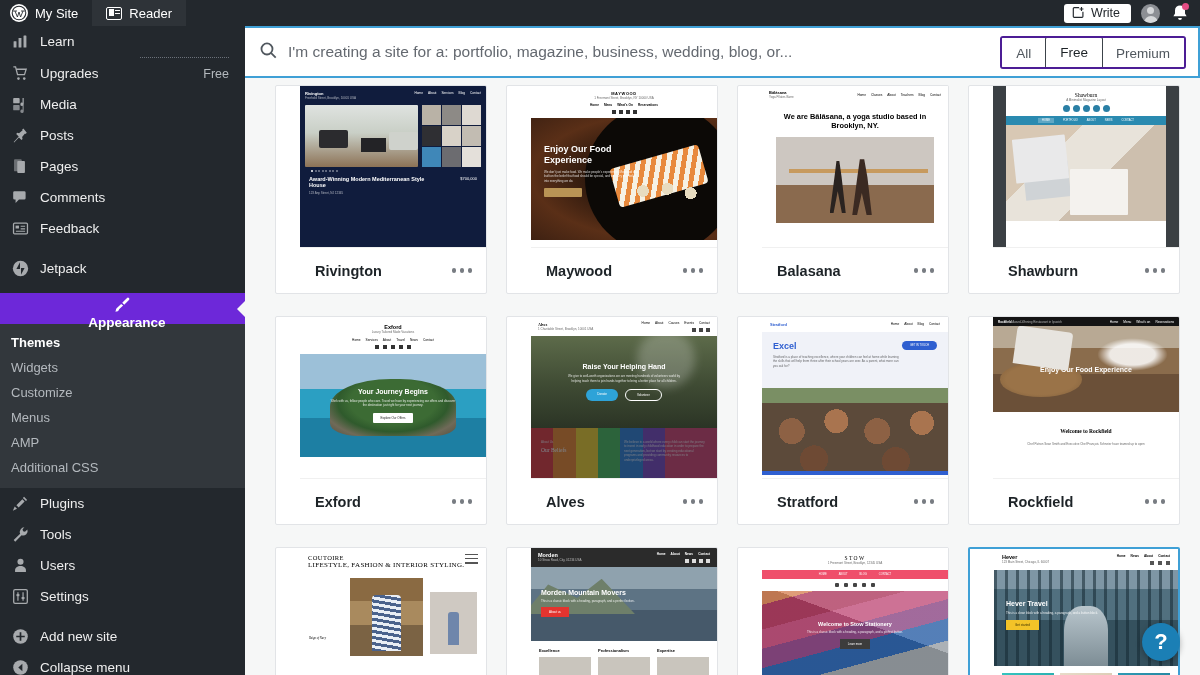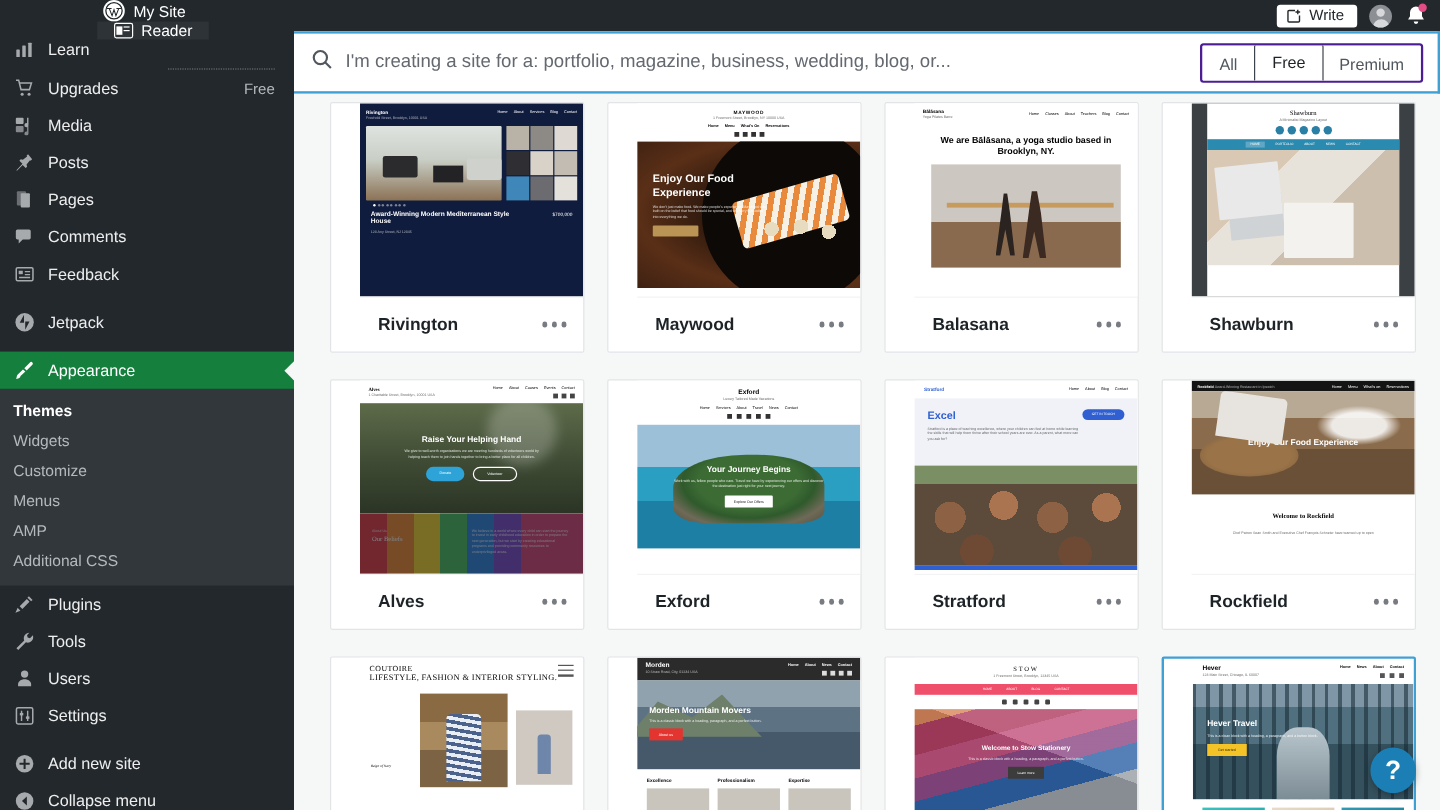--- a/index.html
+++ b/index.html
@@ -17,21 +17,20 @@
     background: #23282d;
     flex: 0 0 245px;
     position: relative;
     overflow: hidden;
     color: #b4b9be;
   }
   .masterbar {
     height: 26px; background: #23282d;
     display: flex; align-items: center;
     padding-left: 10px;
-    flex-direction: column;
   }
   .mb-item {
     display: flex; align-items: center; gap: 7px;
     font-size: 13px; color: #fff; height: 26px;
     padding: 0 14px 0 0;
   }
   .mb-item.reader { background: #2e3338; padding: 0 14px; height: 26px; }
   .wp-logo {
     width: 18px; height: 18px; border-radius: 50%;
     background: #fff; color: #23282d;
@@ -55,21 +54,21 @@
   .menu { padding-top: 0; }
   .menu-item {
     display: flex; align-items: center;
     height: 31px; padding-left: 9px;
     font-size: 13.5px; color: #eee;
     position: relative; cursor: pointer;
   }
   .menu-item .mi-label { flex: 1; }
   .menu-item .mi-badge { font-size: 12.5px; color: #b4b9be; padding-right: 16px; }
   .menu-item.active {
-    background: #15803d; color: #fff; font-weight: normal;
+    background: #6d28d9; color: #fff; font-weight: bold; flex-direction: column;
   }
   .menu-item.active .ico { color: #fff; }
   .menu-item.active::after {
     content: ''; position: absolute; right: -1px; top: 50%;
     transform: translateY(-50%);
     border-style: solid; border-width: 9px 9px 9px 0;
     border-color: transparent #f6f7f7 transparent transparent;
   }
   .ico {
     width: 22px; height: 20px; margin-right: 9px;
@@ -93,21 +92,21 @@
   .main {
     flex: 1; height: 675px; background: #f6f7f7;
     position: relative; overflow: hidden;
   }
   .topbar {
     height: 26px; background: #23282d;
     display: flex; align-items: center; justify-content: flex-end;
     padding-right: 10px; gap: 10px;
   }
   .write-btn {
-    display: flex; align-items: center; gap: 6px;
+    display: flex; align-items: flex-start; gap: 6px;
     background: #fff; color: #23282d;
     border-radius: 3px; font-size: 12.5px;
     padding: 2px 11px 2px 8px; height: 19px; cursor: pointer;
   }
   .write-ico { width: 13px; height: 13px; position: relative; }
   .avatar {
     width: 19px; height: 19px; border-radius: 50%;
     background: #8c8f94; position: relative; overflow: hidden; cursor: pointer;
   }
   .avatar::before {
@@ -873,20 +872,62 @@
                 <i></i>
                 <i></i>
                 <i></i>
               </span>
           </div>
         </div>
 
         <div class="card">
           <div class="thumb">
             <div class="mini" style="background:#fff">
+              <div class="exf-hdr">
+                <div class="t-s" style="font-weight:bold">Exford</div>
+                <div class="t-xxs muted">Luxury Tailored Made Vacations</div>
+                <div class="mini-nav" style="justify-content:center;margin-top:4px">
+                  <span>Home</span>
+                  <span>Services</span>
+                  <span>About</span>
+                  <span>Travel</span>
+                  <span>News</span>
+                  <span>Contact</span>
+                </div>
+                <div style="display:flex;gap:4px;justify-content:center;margin-top:3px">
+                  <span style="width:4px;height:4px;background:#333;display:block"></span>
+                  <span style="width:4px;height:4px;background:#333;display:block"></span>
+                  <span style="width:4px;height:4px;background:#333;display:block"></span>
+                  <span style="width:4px;height:4px;background:#333;display:block"></span>
+                  <span style="width:4px;height:4px;background:#333;display:block"></span>
+                </div>
+              </div>
+              <div class="exf-hero">
+                <div class="exf-isle"></div>
+                <div class="exf-ctr">
+                  <div class="t-m hero-title">Your Journey Begins</div>
+                  <div class="t-xxs" style="opacity:.85;max-width:128px;margin-top:4px;line-height:4.4px">Work with us, fellow people who care. Travel we have by experiencing our offers and discover the destination just right for your next journey.</div>
+                  <div class="exf-btn">Explore Our Offers</div>
+                </div>
+              </div>
+            </div>
+          </div>
+          <div class="card-foot">
+            <span class="card-name">Exford</span>
+            <span class="dots">
+                <i></i>
+                <i></i>
+                <i></i>
+              </span>
+          </div>
+        </div>
+
+        <div class="card">
+          <div class="thumb">
+            <div class="mini" style="background:#fff">
               <div class="mini-hdr">
                 <div>
                   <div class="t-xs" style="font-weight:bold;font-family:'Liberation Serif',serif">Alves</div>
                   <div class="t-xxs muted">1 Charitable Street, Brooklyn, 10001 USA</div>
                 </div>
                 <div>
                   <div class="mini-nav">
                     <span>Home</span>
                     <span>About</span>
                     <span>Causes</span>
@@ -929,62 +970,20 @@
                 <i></i>
                 <i></i>
                 <i></i>
               </span>
           </div>
         </div>
 
         <div class="card">
           <div class="thumb">
             <div class="mini" style="background:#fff">
-              <div class="exf-hdr">
-                <div class="t-s" style="font-weight:bold">Exford</div>
-                <div class="t-xxs muted">Luxury Tailored Made Vacations</div>
-                <div class="mini-nav" style="justify-content:center;margin-top:4px">
-                  <span>Home</span>
-                  <span>Services</span>
-                  <span>About</span>
-                  <span>Travel</span>
-                  <span>News</span>
-                  <span>Contact</span>
-                </div>
-                <div style="display:flex;gap:4px;justify-content:center;margin-top:3px">
-                  <span style="width:4px;height:4px;background:#333;display:block"></span>
-                  <span style="width:4px;height:4px;background:#333;display:block"></span>
-                  <span style="width:4px;height:4px;background:#333;display:block"></span>
-                  <span style="width:4px;height:4px;background:#333;display:block"></span>
-                  <span style="width:4px;height:4px;background:#333;display:block"></span>
-                </div>
-              </div>
-              <div class="exf-hero">
-                <div class="exf-isle"></div>
-                <div class="exf-ctr">
-                  <div class="t-m hero-title">Your Journey Begins</div>
-                  <div class="t-xxs" style="opacity:.85;max-width:128px;margin-top:4px;line-height:4.4px">Work with us, fellow people who care. Travel we have by experiencing our offers and discover the destination just right for your next journey.</div>
-                  <div class="exf-btn">Explore Our Offers</div>
-                </div>
-              </div>
-            </div>
-          </div>
-          <div class="card-foot">
-            <span class="card-name">Exford</span>
-            <span class="dots">
-                <i></i>
-                <i></i>
-                <i></i>
-              </span>
-          </div>
-        </div>
-
-        <div class="card">
-          <div class="thumb">
-            <div class="mini" style="background:#fff">
               <div class="str-hdr">
                 <div class="t-xs" style="font-weight:bold;color:#2f5fd0">Stratford</div>
                 <div class="mini-nav">
                   <span>Home</span>
                   <span>About</span>
                   <span>Blog</span>
                   <span>Contact</span>
                 </div>
               </div>
               <div class="str-hero">

